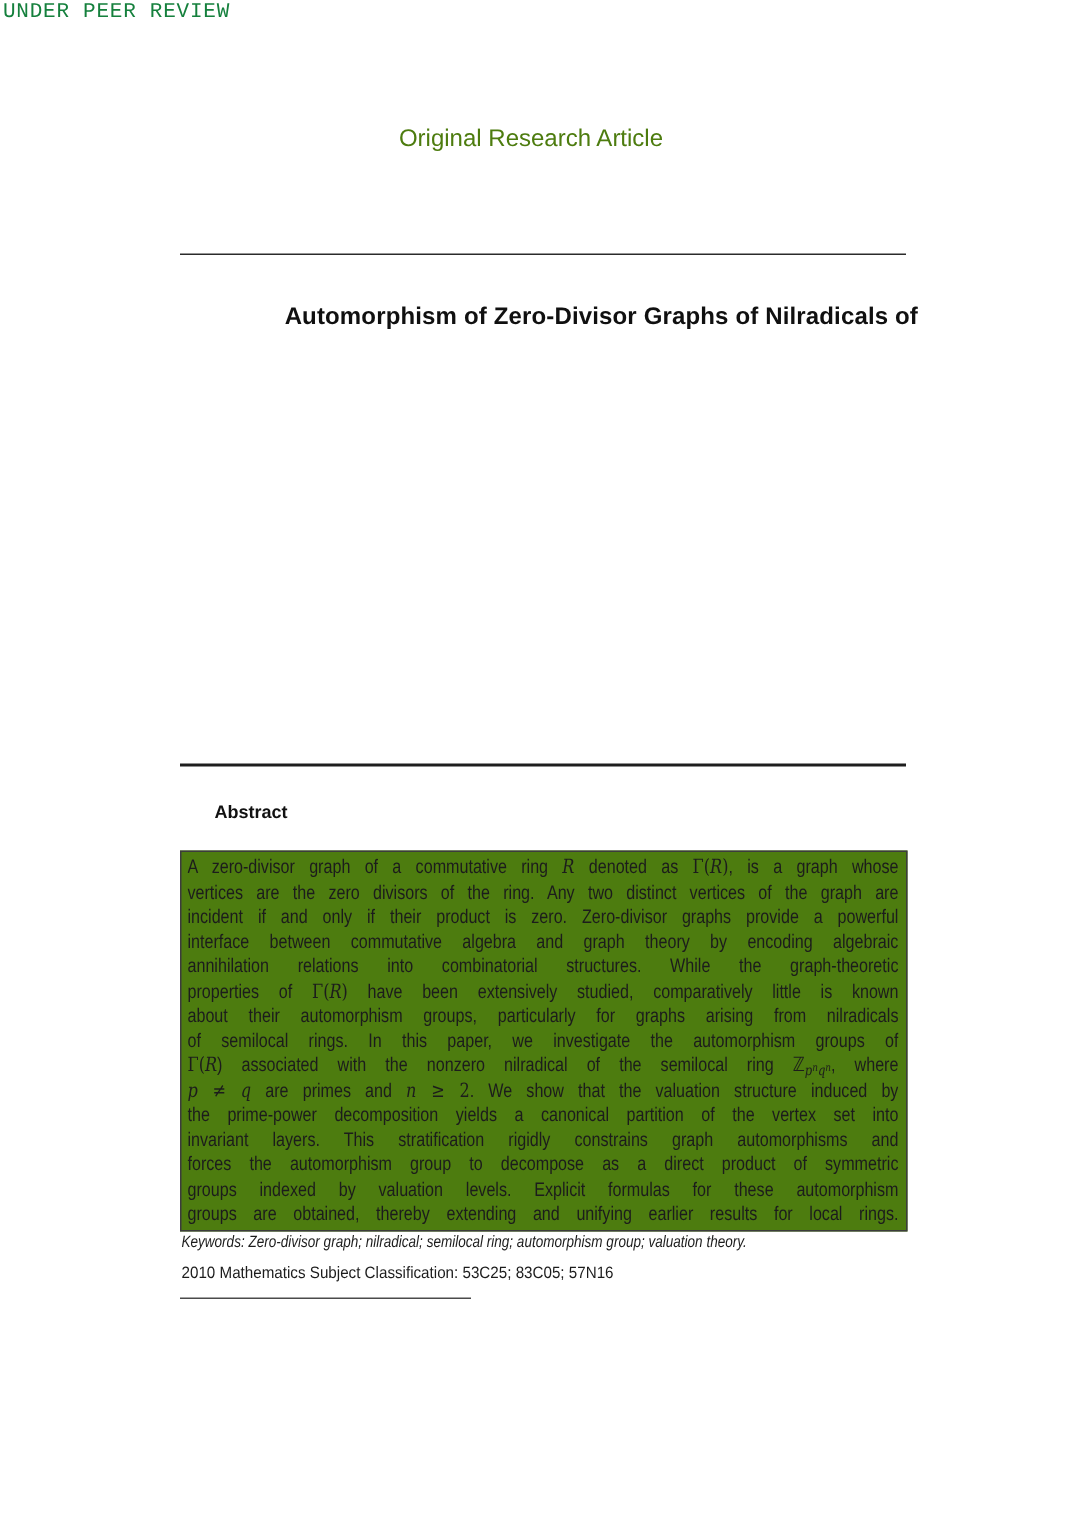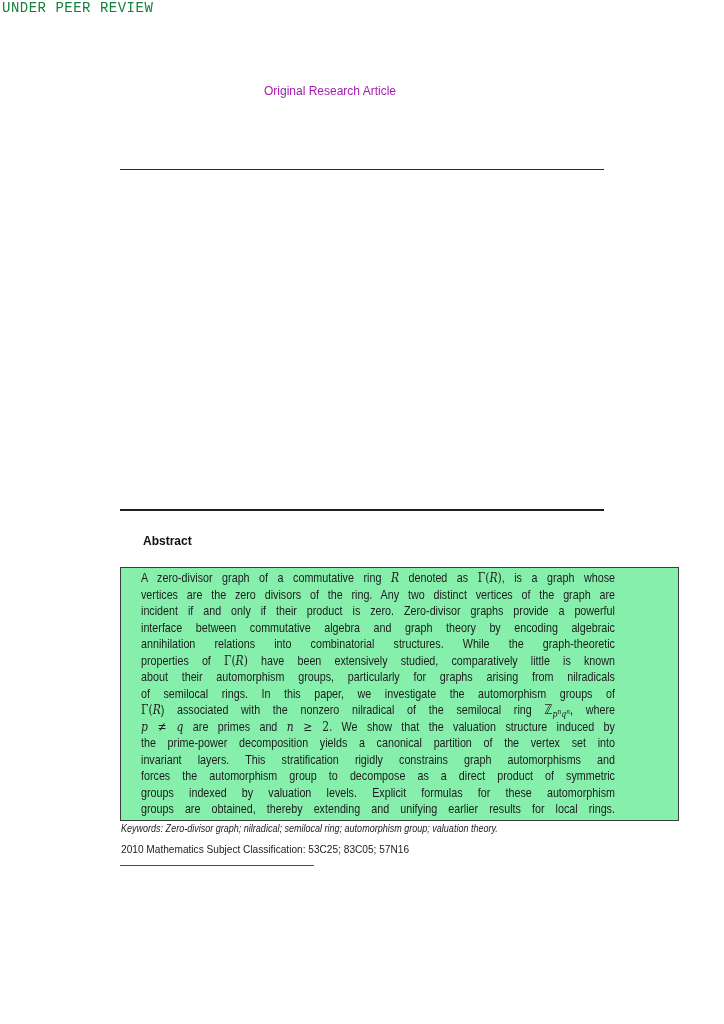--- a/index.html
+++ b/index.html
@@ -6,38 +6,38 @@
   .page{
     position:relative;width:724px;height:1024px;background:#ffffff;
     font-family:"Liberation Sans",sans-serif;color:#1b1b1b;overflow:hidden;
   }
   .watermark{
     position:absolute;left:2px;top:0;
     font-family:"Liberation Mono","DejaVu Sans Mono",monospace;
     font-size:14px;letter-spacing:.5px;color:#15803d;white-space:nowrap;
   }
   .article-type{
-    position:absolute;left:330px;top:84px;transform:translateX(-50%);
-    font-size:12px;color:#a21caf;white-space:nowrap;
+    position:absolute;left:354px;top:84px;transform:translateX(-50%);
+    font-size:16px;color:#4d7c0f;white-space:nowrap;
   }
   .rule{position:absolute;}
   .rule-top{left:120px;top:169px;width:484px;height:1px;background:#2b2b2b;}
   .rule-mid{left:120px;top:509px;width:484px;height:2px;background:#1e1e1e;}
   .rule-foot{left:120px;top:865px;width:194px;height:1px;background:#4a4a4a;}
   .title{
     position:absolute;left:118px;top:201px;width:494px;text-align:right;
     font-size:16px;font-weight:bold;line-height:21.5px;color:#101010;letter-spacing:.1px;
   }
   .abstract-heading{
     position:absolute;left:143px;top:534px;
     font-size:12px;font-weight:bold;color:#111;
   }
   .abstract-box{
-    position:absolute;left:120px;top:567px;width:559px;box-sizing:border-box;
-    border:1px solid #3c3c3c;padding:2px 20px;background:#86efac;overflow:hidden;
+    position:absolute;left:120px;top:567px;width:485px;box-sizing:border-box;
+    border:1px solid #3c3c3c;padding:2px 4px;background:#4d7c0f;overflow:hidden;
   }
   .abs-line{
     width:578px;transform:scaleX(0.82);transform-origin:0 50%;
     font-size:13.1px;line-height:16.5px;height:16.5px;overflow:hidden;
     text-align:justify;text-align-last:justify;color:#1c1c1c;
   }
   .sg-p{}
   .sg-m{font-family:"DejaVu Serif",serif;font-style:italic;}
   .sg-mu{font-family:"DejaVu Serif",serif;}
   .sg-bb{font-family:"DejaVu Sans",sans-serif;}
@@ -57,20 +57,21 @@
 
 <div class="page">
 
   <div class="watermark">UNDER PEER REVIEW</div>
 
   <div class="article-type">Original Research Article</div>
 
   <div class="rule rule-top"></div>
 
   <div class="title">
+    <div>Automorphism of Zero-Divisor Graphs of Nilradicals of</div>
   </div>
 
   <div class="rule rule-mid"></div>
 
   <div class="abstract-heading">Abstract</div>
 
   <div class="abstract-box">
     <div>
         <div class="abs-line"><span class="sg-p">A zero-divisor graph of a commutative ring </span><span class="sg-m">R</span><span class="sg-p"> denoted as </span><span class="sg-mu">Γ(</span><span class="sg-m">R</span><span class="sg-mu">)</span><span class="sg-p">, is a graph whose</span></div>
         <div class="abs-line"><span class="sg-p">vertices are the zero divisors of the ring. Any two distinct vertices of the graph are</span></div>

